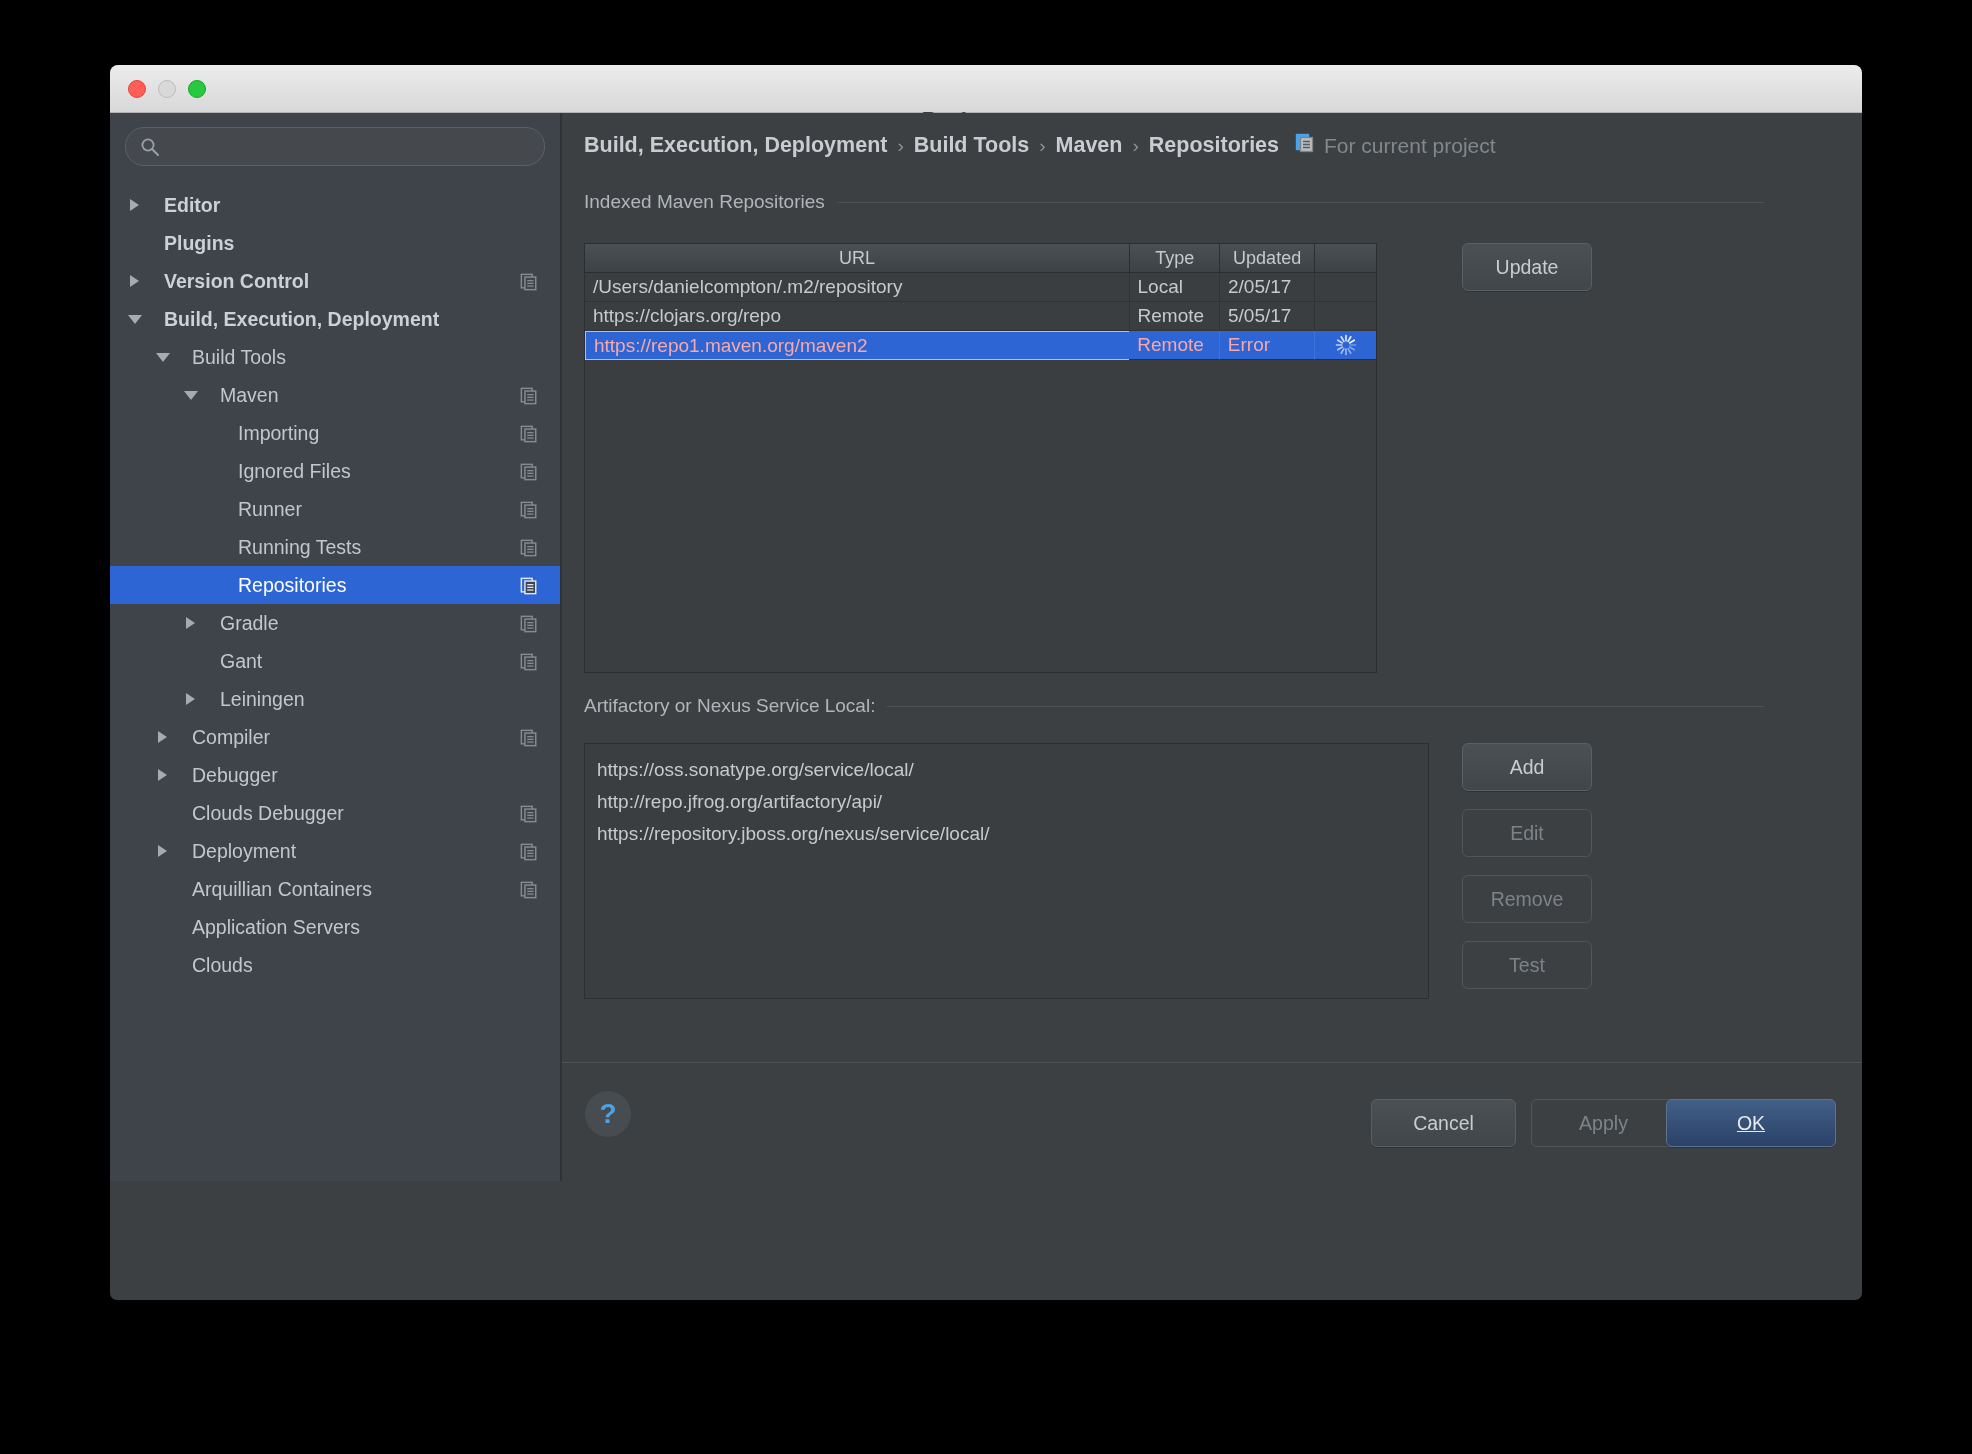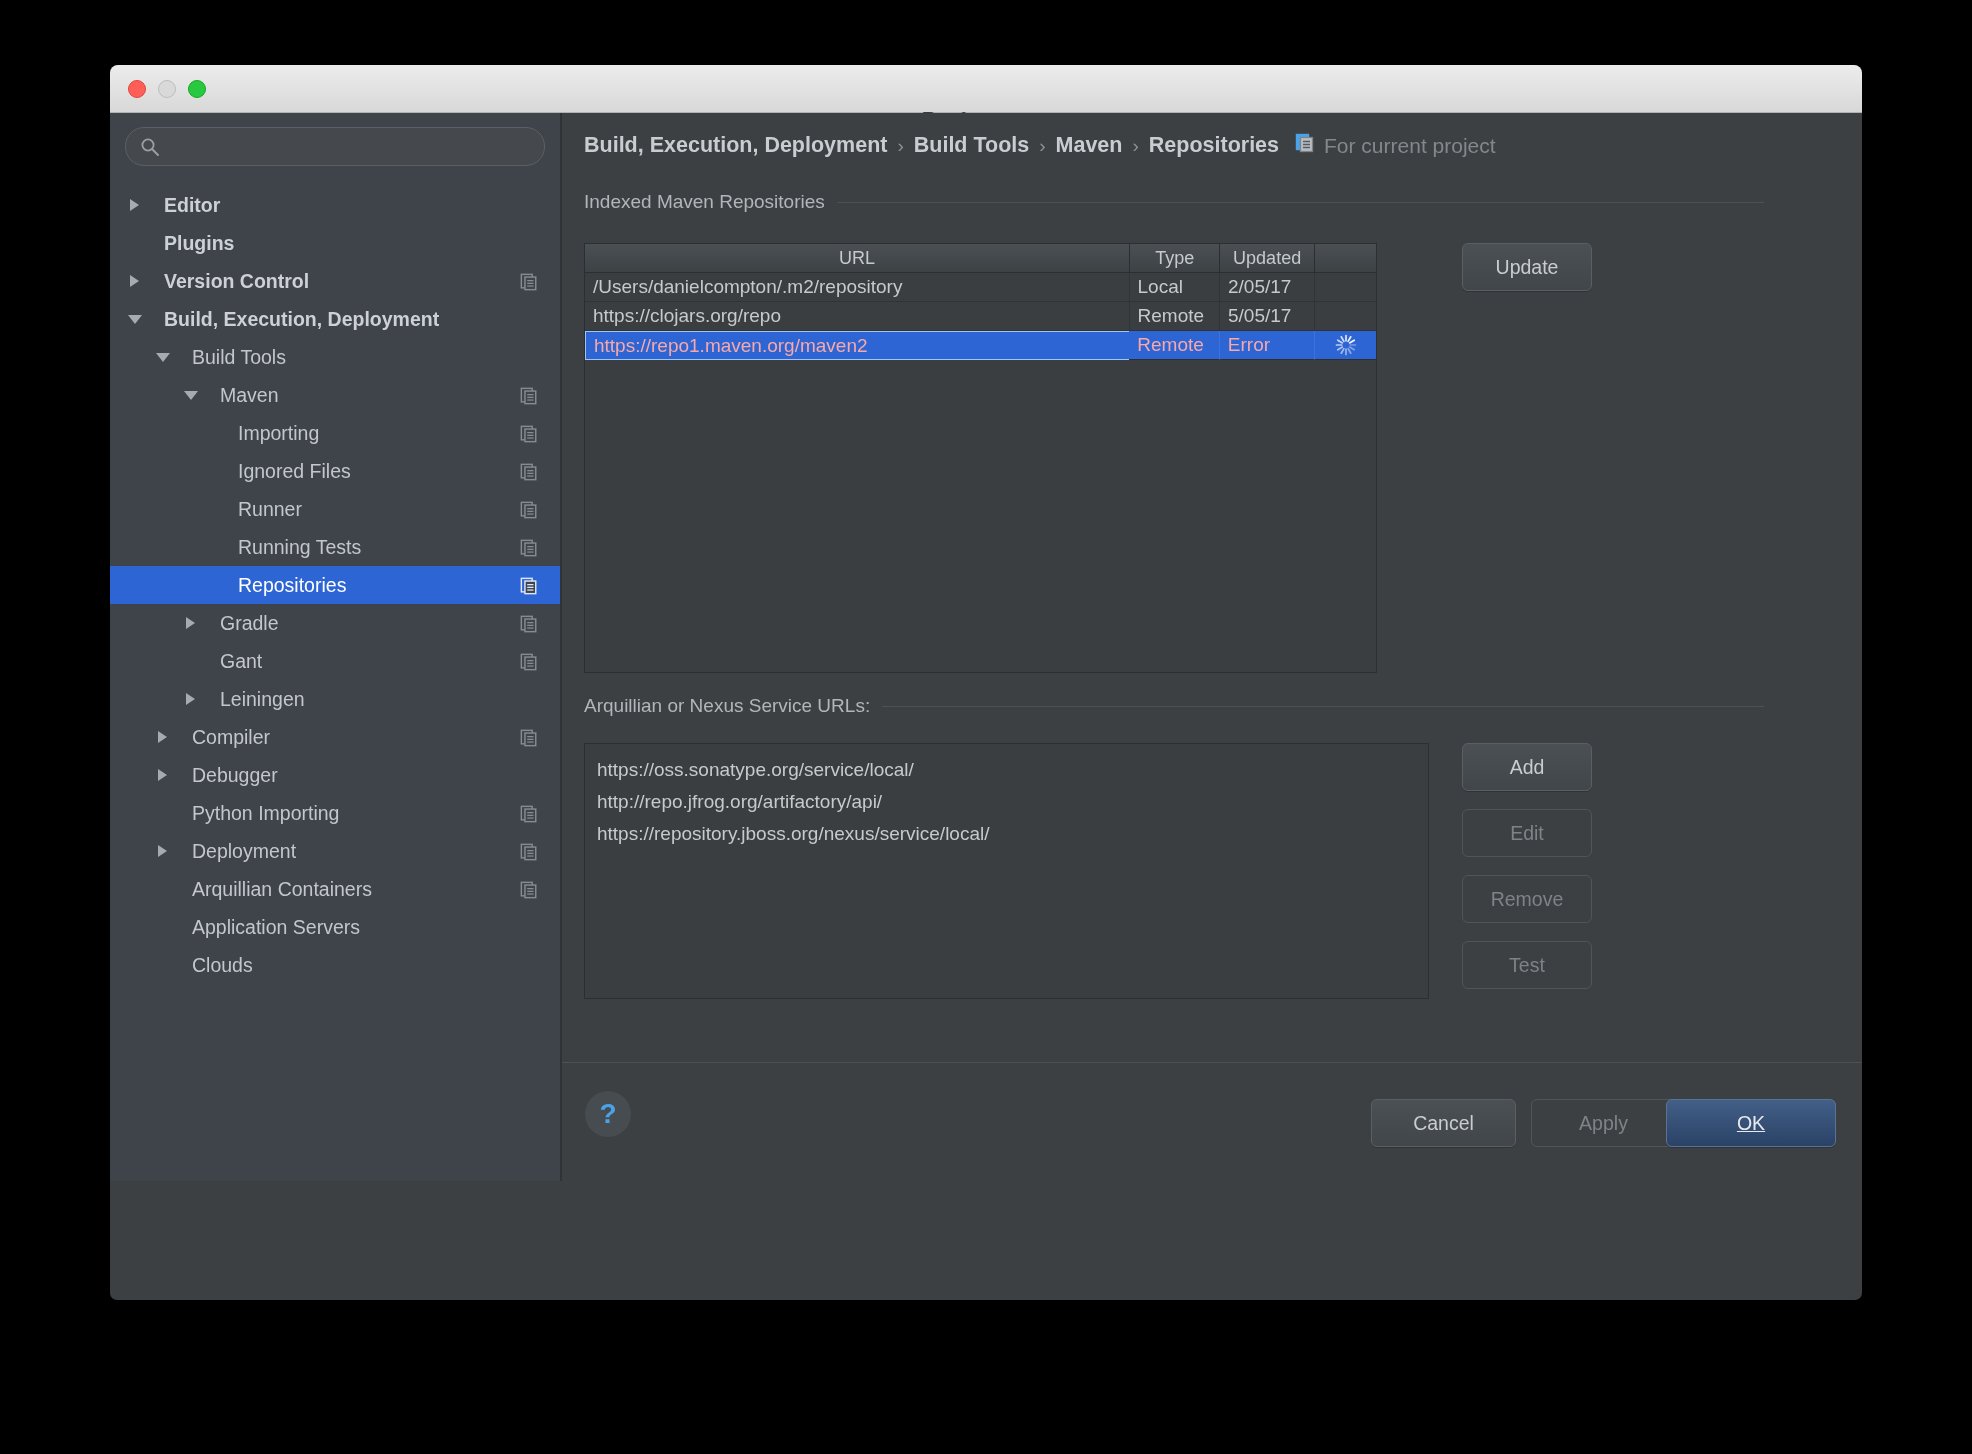--- a/index.html
+++ b/index.html
@@ -379,21 +379,21 @@
                 <line x1="8" y1="8.5" x2="15" y2="8.5" stroke="#868b90" stroke-width="1.4"></line>
                 <line x1="8" y1="11.5" x2="15" y2="11.5" stroke="#868b90" stroke-width="1.4"></line>
                 <line x1="8" y1="14.5" x2="15" y2="14.5" stroke="#868b90" stroke-width="1.4"></line>
               </svg></span>
           </div>
           <div class="tree-item lv1">
             <span class="arrow"></span>
             <span class="label">Debugger</span>
           </div>
           <div class="tree-item lv1">
-            <span class="label">Python Importing</span>
+            <span class="label">Clouds Debugger</span>
             <span class="copyico"><svg width="18" height="18" viewBox="0 0 20 20">
                 <rect x="1.5" y="1.5" width="12" height="15" fill="none" stroke="#868b90" stroke-width="1.6"></rect>
                 <rect x="5.5" y="4.5" width="12" height="14" fill="#3f444b" stroke="#868b90" stroke-width="1.6"></rect>
                 <line x1="8" y1="8.5" x2="15" y2="8.5" stroke="#868b90" stroke-width="1.4"></line>
                 <line x1="8" y1="11.5" x2="15" y2="11.5" stroke="#868b90" stroke-width="1.4"></line>
                 <line x1="8" y1="14.5" x2="15" y2="14.5" stroke="#868b90" stroke-width="1.4"></line>
               </svg></span>
           </div>
           <div class="tree-item lv1">
             <span class="arrow"></span>
@@ -492,21 +492,21 @@
                   <line x1="14.64" y1="8.90" x2="19.23" y2="6.25" stroke="#ffffff" stroke-opacity="0.95" stroke-width="1.7" stroke-linecap="round"></line>
                 </svg>
               </div>
             </div>
           </div>
       </div>
 
       <div class="btn" id="update-btn" style="left:900px; top:130px; width:130px; height:48px;">Update</div>
 
       <div class="sec-head" style="left:22px; top:582px; width:1180px;">
-        <span>Arquillian or Nexus Service URLs:</span>
+        <span>Artifactory or Nexus Service Local:</span>
         <span class="rule" style="flex:1;"></span>
       </div>
 
       <div id="urls-box">
           <div>https://oss.sonatype.org/service/local/</div>
           <div>http://repo.jfrog.org/artifactory/api/</div>
           <div>https://repository.jboss.org/nexus/service/local/</div>
         </div>
 
       <div id="side-buttons">

